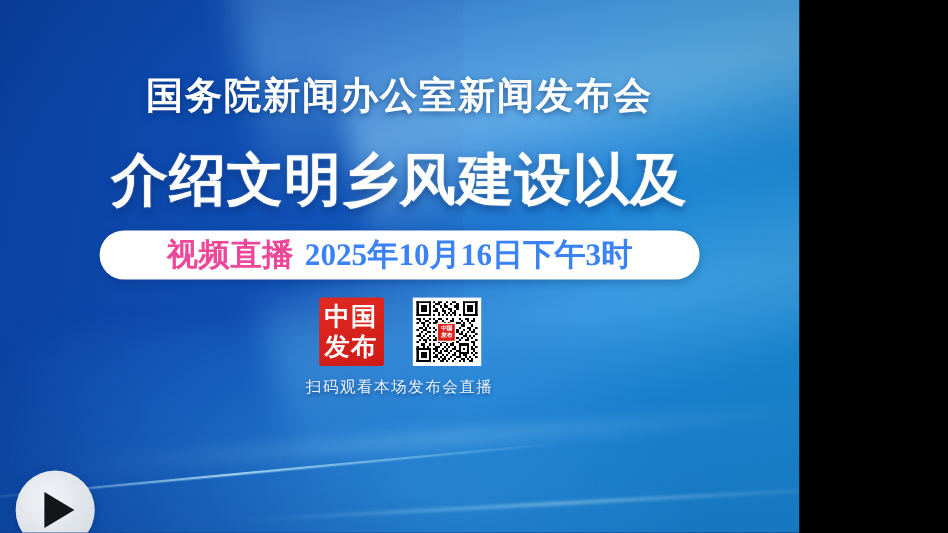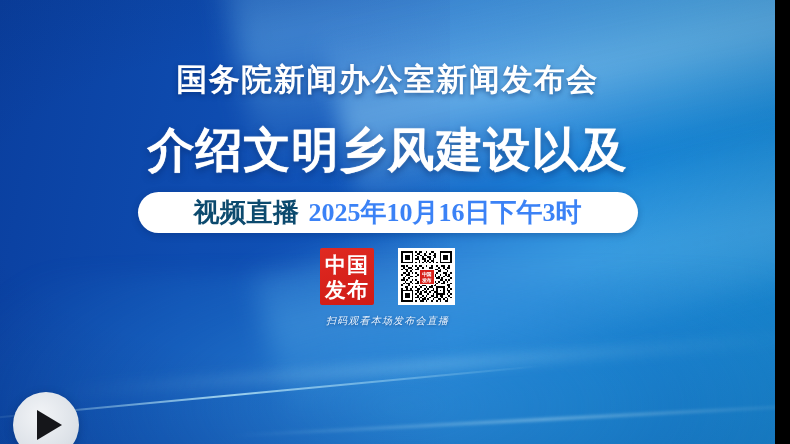--- a/index.html
+++ b/index.html
@@ -2,21 +2,21 @@
 <html><head>
 <meta charset="utf-8">
 <style>
   html, body {
     margin: 0;
     padding: 0;
     background: #000;
   }
   #poster {
     position: relative;
-    width: 775px;
+    width: 666px;
     height: 444px;
     overflow: hidden;
     font-family: "Liberation Sans", "DejaVu Sans", sans-serif;
     background: #1150b4;
     user-select: none;
   }
 
   
   .bg-base {
     position: absolute;
@@ -185,21 +185,21 @@
     display: flex;
     align-items: center;
     justify-content: center;
     gap: 9px;
     white-space: nowrap;
   }
   .pill .label {
     font-family: "Liberation Serif", "DejaVu Serif", serif;
     font-weight: 700;
     font-size: 26px;
-    color: #0c4a6e;
+    color: #ec4899;
     letter-spacing: 0.5px;
   }
   .pill .datetime {
     font-family: "Liberation Serif", "DejaVu Serif", serif;
     font-weight: 700;
     font-size: 26px;
     color: #3b82f6;
     letter-spacing: 0px;
   }
 
@@ -259,26 +259,25 @@
   .qr-center span {
     color: #fff;
     font-size: 5px;
     line-height: 6px;
     font-weight: 700;
     letter-spacing: -0.5px;
   }
 
   .scan-caption {
     margin-top: 9px;
-    font-size: 10px;
+    font-size: 13px;
     letter-spacing: 1.2px;
     color: #eaf4ff;
     text-shadow: 0 1px 3px rgba(4,36,96,0.55);
     white-space: nowrap;
-    font-style: italic;
   }
 
   
   .play-button {
     position: absolute;
     left: 13px;
     top: 392px;
     width: 66px;
     height: 66px;
     border-radius: 50%;

